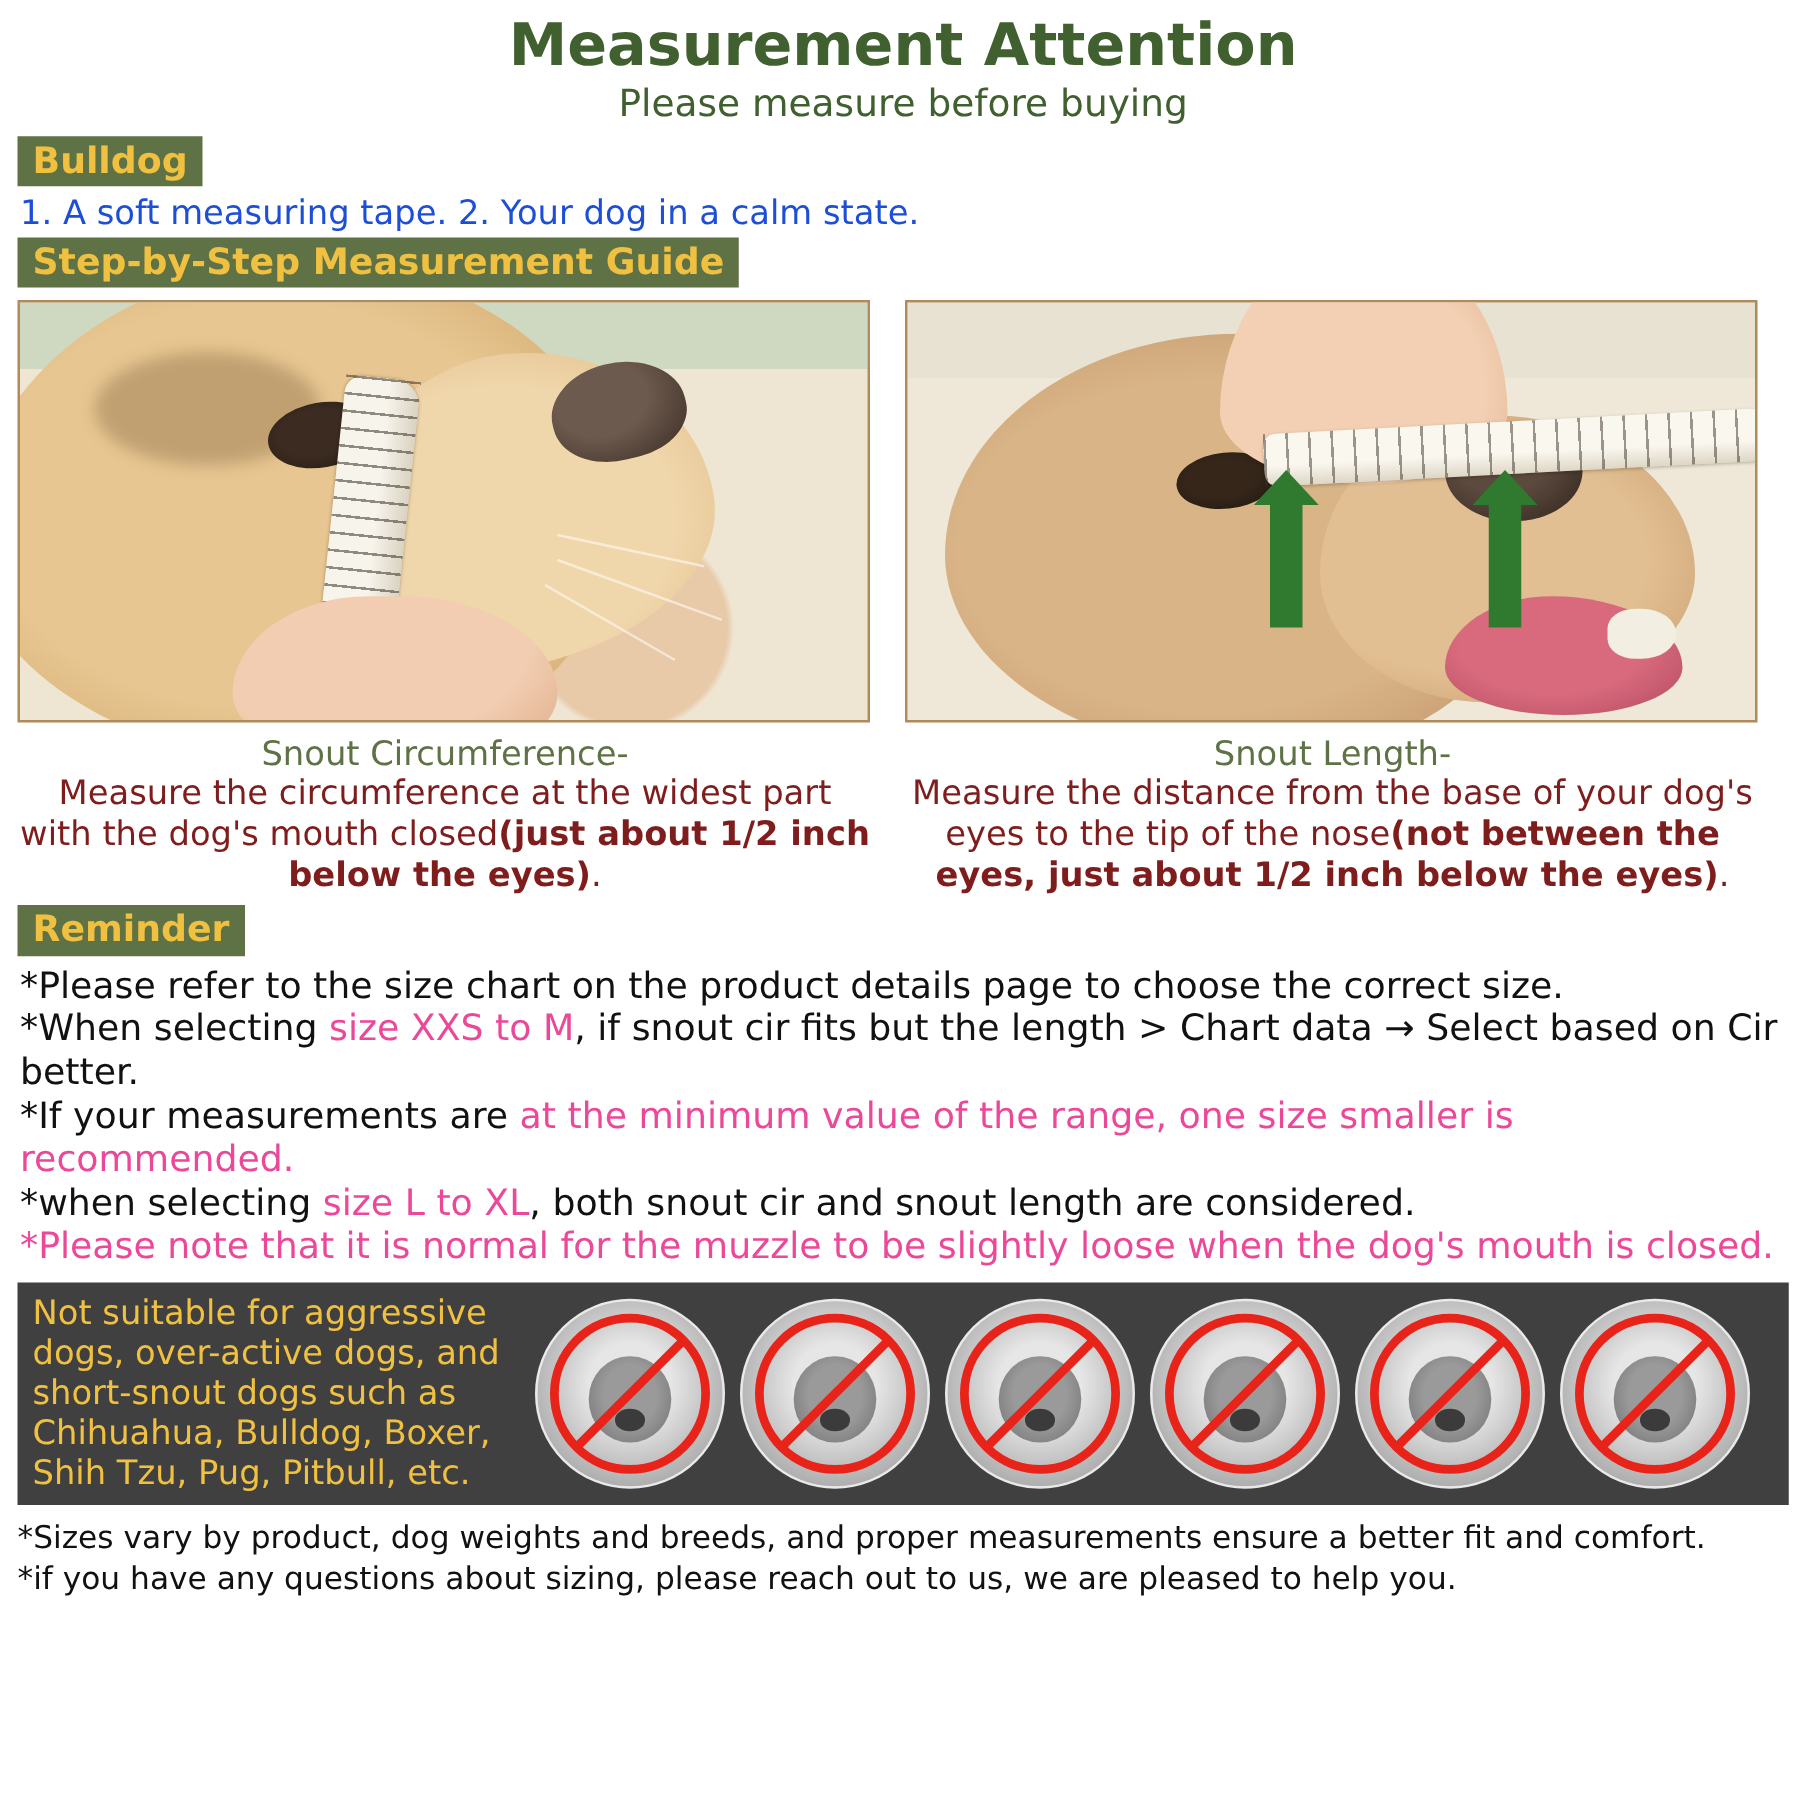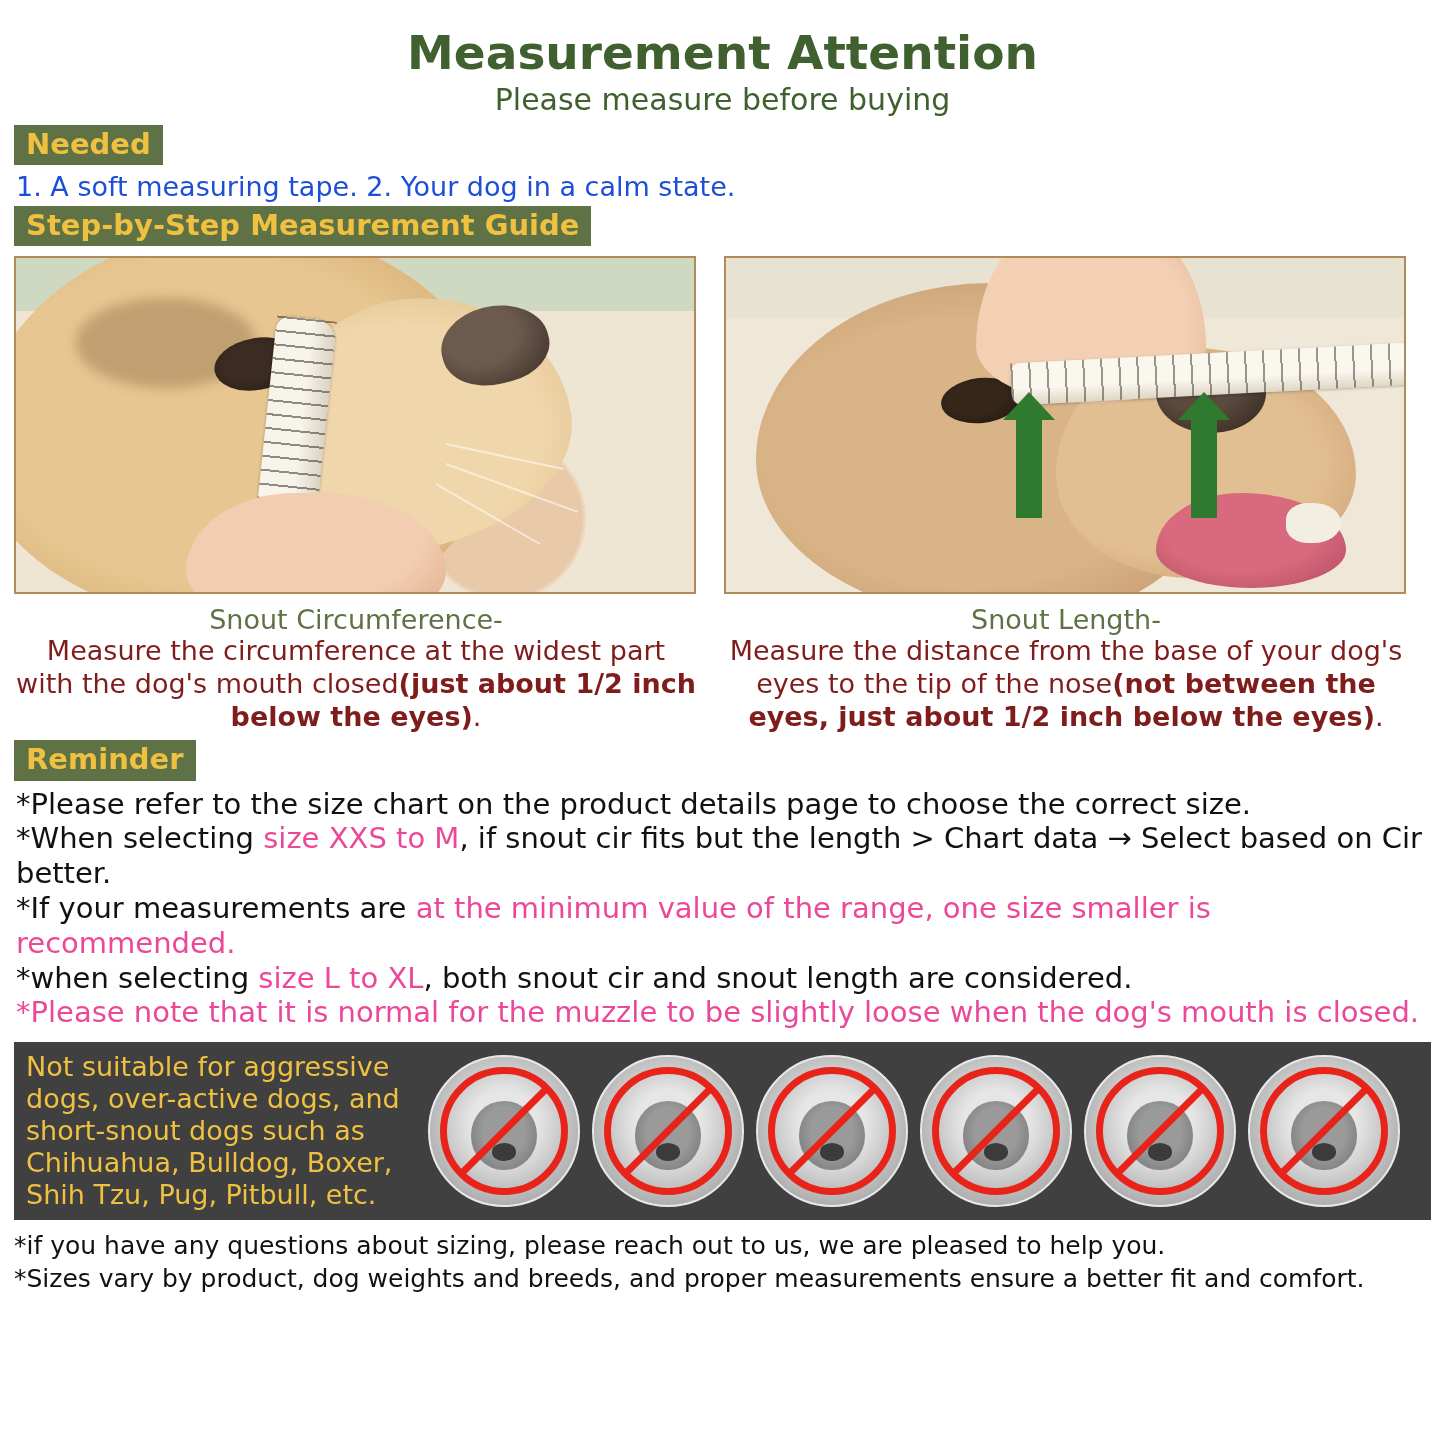--- a/index.html
+++ b/index.html
@@ -11,21 +11,21 @@
     width: 1445px;
     height: 1454px;
     font-family: "DejaVu Sans", sans-serif;
     color: #1a1a1a;
     overflow: hidden;
     position: relative;
   }
   .page {
     width: 1445px;
     height: 1454px;
-    padding: 22px 14px 0 14px;
+    padding: 6px 14px 0 14px;
     position: relative;
   }
 
   
   .title {
     text-align: center;
     font-size: 47px;
     font-weight: bold;
     color: #41602f;
     letter-spacing: 0px;
@@ -332,21 +332,21 @@
 </style>
 </head>
 <body>
 
 <div class="page">
 
   <h1 class="title">Measurement Attention</h1>
   <div class="subtitle">Please measure before buying</div>
 
   <div>
-    <span class="tag">Needed</span>
+    <span class="tag">Bulldog</span>
     <div class="needed-text">1. A soft measuring tape. 2. Your dog in a calm state.</div>
   </div>
 
   <div>
     <span class="tag">Step-by-Step Measurement Guide</span>
 
     <div class="photos">
 
       <div class="photo-col">
         <div class="photo ph-l">
@@ -424,17 +424,17 @@
           <div class="ban"></div>
         </div>
         <div class="dog-circle">
           <div class="dog-face"></div>
           <div class="ban"></div>
         </div>
       </div>
   </div>
 
   <div class="footer">
+    <div>*Sizes vary by product, dog weights and breeds, and proper measurements ensure a better fit and comfort.</div>
     <div>*if you have any questions about sizing, please reach out to us, we are pleased to help you.</div>
-    <div>*Sizes vary by product, dog weights and breeds, and proper measurements ensure a better fit and comfort.</div>
   </div>
 
 </div>
 
 </body></html>

